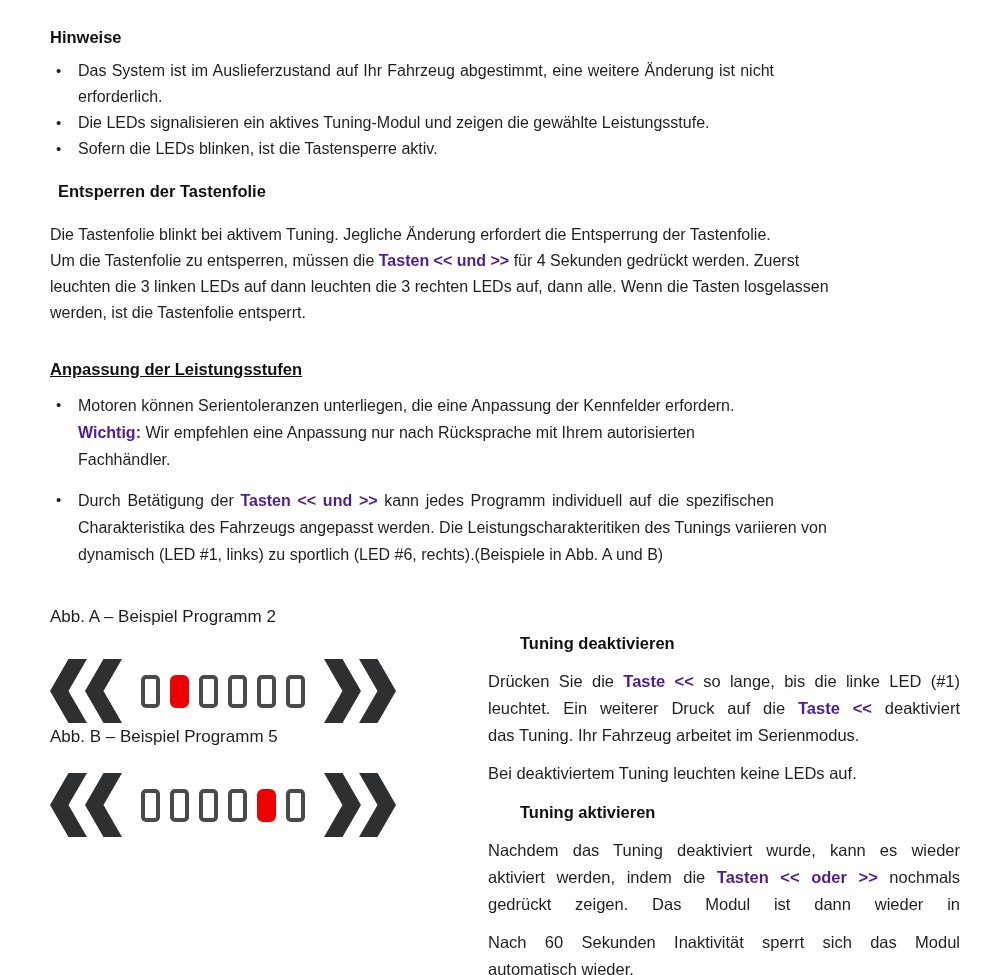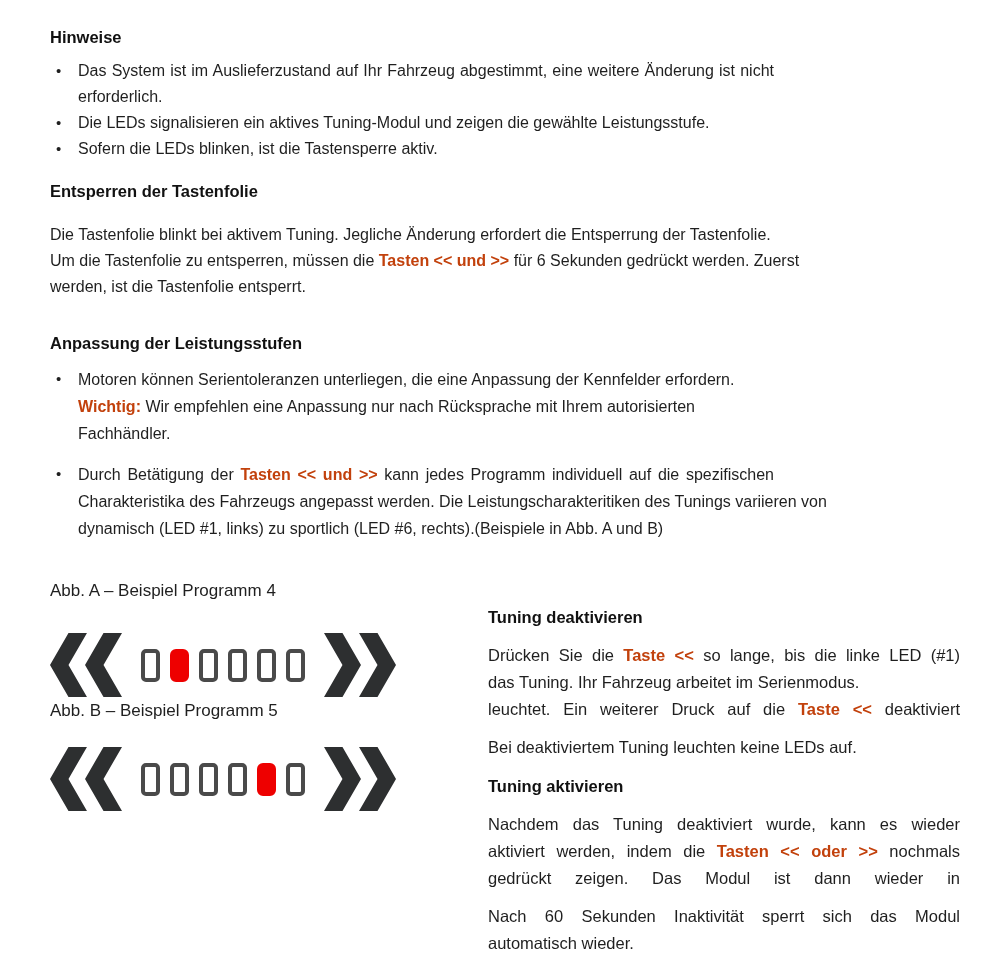--- a/index.html
+++ b/index.html
@@ -16,52 +16,52 @@
     font-family:"Liberation Sans", sans-serif;
     color:var(--text);
     background:var(--page-bg);
   }
   .page{width:824px;height:975px;padding:24px 50px 0 50px;}
   .h{
     font-size:16.5px;font-weight:bold;line-height:26px;color:#111;
   }
   .line{font-size:16px;line-height:26px;}
   .just{text-align:justify;text-align-last:justify;white-space:nowrap;}
-  b{font-weight:bold;color:#c2410c;}
+  b{font-weight:bold;color:#4c1d95;}
   
   .bullet{display:flex;align-items:flex-start;}
   .dot{width:28px;flex:0 0 28px;font-size:15px;line-height:26px;padding-left:6px;}
   .btext{flex:1;min-width:0;}
   
   .sec-hinweise .h{margin-bottom:8px;}
   .sec-entsperren{margin-top:16px;}
-  .sec-entsperren .h{margin-bottom:18px;}
+  .sec-entsperren .h{margin-bottom:18px;margin-left:8px;}
   .sec-anpassung{margin-top:30px;}
-  .sec-anpassung .h{margin-bottom:10px;}
+  .sec-anpassung .h{margin-bottom:10px;text-decoration:underline;}
   .sec-anpassung .bullet + .bullet{margin-top:14px;}
   .sec-anpassung .line{line-height:27px;}
   
   .columns{display:flex;margin-top:0;}
   .col-left{width:438px;flex:0 0 438px;}
   .col-right{width:472px;flex:0 0 472px;margin-left:auto;padding-top:62px;}
   .fig-label{font-size:17px;line-height:26px;}
   .fig-label.a{margin-top:36px;}
   .fig-label.b{}
   .ledbar{display:flex;align-items:center;margin-top:28px;}
   .ledbar.b{margin-top:22px;}
   .chev{width:72px;height:66px;flex:0 0 72px;fill:var(--chevron);}
   .chev.flip{transform:scaleX(-1);}
   .leds{display:flex;gap:10px;margin:0 19px;align-items:center;}
   .led{
     width:19px;height:33px;border:4px solid var(--led-off);
     border-radius:5px;background:#fff;display:inline-block;
   }
   .led.on{background:var(--led-on);border-color:var(--led-on);border-radius:6px;}
   
-  .col-right .h{font-size:16.5px;line-height:27px;}
+  .col-right .h{font-size:16.5px;line-height:27px;margin-left:32px;}
   .col-right .line{font-size:16.5px;line-height:27px;}
   .col-right .para{margin-top:11px;}
   .col-right .h2x{margin-top:12px;}
 </style>
 </head>
 <body>
 
 <div class="page">
 
   <section class="sec-hinweise">
@@ -83,21 +83,22 @@
       <span class="dot">•</span>
       <div class="btext">
         <div class="line">Sofern die LEDs blinken, ist die Tastensperre aktiv.</div>
       </div>
     </div>
   </section>
 
   <section class="sec-entsperren">
     <h2 class="h">Entsperren der Tastenfolie</h2>
     <div class="line">Die Tastenfolie blinkt bei aktivem Tuning. Jegliche Änderung erfordert die Entsperrung der Tastenfolie.</div>
-    <div class="line just"><span>Um die Tastenfolie zu entsperren, müssen die </span><b>Tasten &lt;&lt; und &gt;&gt;</b><span> für 6 Sekunden gedrückt werden. Zuerst</span></div>
+    <div class="line just"><span>Um die Tastenfolie zu entsperren, müssen die </span><b>Tasten &lt;&lt; und &gt;&gt;</b><span> für 4 Sekunden gedrückt werden. Zuerst</span></div>
+    <div class="line just">leuchten die 3 linken LEDs auf dann leuchten die 3 rechten LEDs auf, dann alle. Wenn die Tasten losgelassen</div>
     <div class="line">werden, ist die Tastenfolie entsperrt.</div>
   </section>
 
   <section class="sec-anpassung">
     <h2 class="h">Anpassung der Leistungsstufen</h2>
     <div class="bullet">
       <span class="dot">•</span>
       <div class="btext">
         <div class="line">Motoren können Serientoleranzen unterliegen, die eine Anpassung der Kennfelder erfordern.</div>
         <div class="line"><b>Wichtig:</b><span> Wir empfehlen eine Anpassung nur nach Rücksprache mit Ihrem autorisierten Fachhändler.</span></div>
@@ -109,21 +110,21 @@
         <div class="line just"><span>Durch Betätigung der </span><b>Tasten &lt;&lt; und &gt;&gt;</b><span> kann jedes Programm individuell auf die spezifischen</span></div>
         <div class="line just">Charakteristika des Fahrzeugs angepasst werden. Die Leistungscharakteritiken des Tunings variieren von</div>
         <div class="line">dynamisch (LED #1, links) zu sportlich (LED #6, rechts).(Beispiele in Abb. A und B)</div>
       </div>
     </div>
   </section>
 
   <div class="columns">
 
     <div class="col-left">
-      <div class="fig-label a">Abb. A – Beispiel Programm 4</div>
+      <div class="fig-label a">Abb. A – Beispiel Programm 2</div>
       <div class="ledbar a">
         <svg class="chev" viewBox="0 0 74 66" aria-hidden="true">
           <polygon points="38,0 19,0 0,33 19,66 38,66 19,33"></polygon>
           <polygon points="74,0 55,0 36,33 55,66 74,66 55,33"></polygon>
         </svg>
         <div class="leds">
           <span class="led"></span>
             <span class="led on"></span>
             <span class="led"></span>
             <span class="led"></span>
@@ -154,22 +155,22 @@
           <polygon points="38,0 19,0 0,33 19,66 38,66 19,33"></polygon>
           <polygon points="74,0 55,0 36,33 55,66 74,66 55,33"></polygon>
         </svg>
       </div>
     </div>
 
     <div class="col-right">
       <h2 class="h">Tuning deaktivieren</h2>
       <div class="para">
         <div class="line just"><span>Drücken Sie die </span><b>Taste &lt;&lt;</b><span> so lange, bis die linke LED (#1)</span></div>
+        <div class="line just"><span>leuchtet. Ein weiterer Druck auf die </span><b>Taste &lt;&lt;</b><span> deaktiviert</span></div>
         <div class="line">das Tuning. Ihr Fahrzeug arbeitet im Serienmodus.</div>
-        <div class="line just"><span>leuchtet. Ein weiterer Druck auf die </span><b>Taste &lt;&lt;</b><span> deaktiviert</span></div>
       </div>
       <div class="para">
         <div class="line">Bei deaktiviertem Tuning leuchten keine LEDs auf.</div>
       </div>
       <h2 class="h h2x">Tuning aktivieren</h2>
       <div class="para">
         <div class="line just">Nachdem das Tuning deaktiviert wurde, kann es wieder</div>
         <div class="line just"><span>aktiviert werden, indem die </span><b>Tasten &lt;&lt; oder &gt;&gt;</b><span> nochmals</span></div>
         <div class="line just">gedrückt zeigen. Das Modul ist dann wieder in</div>
       </div>

